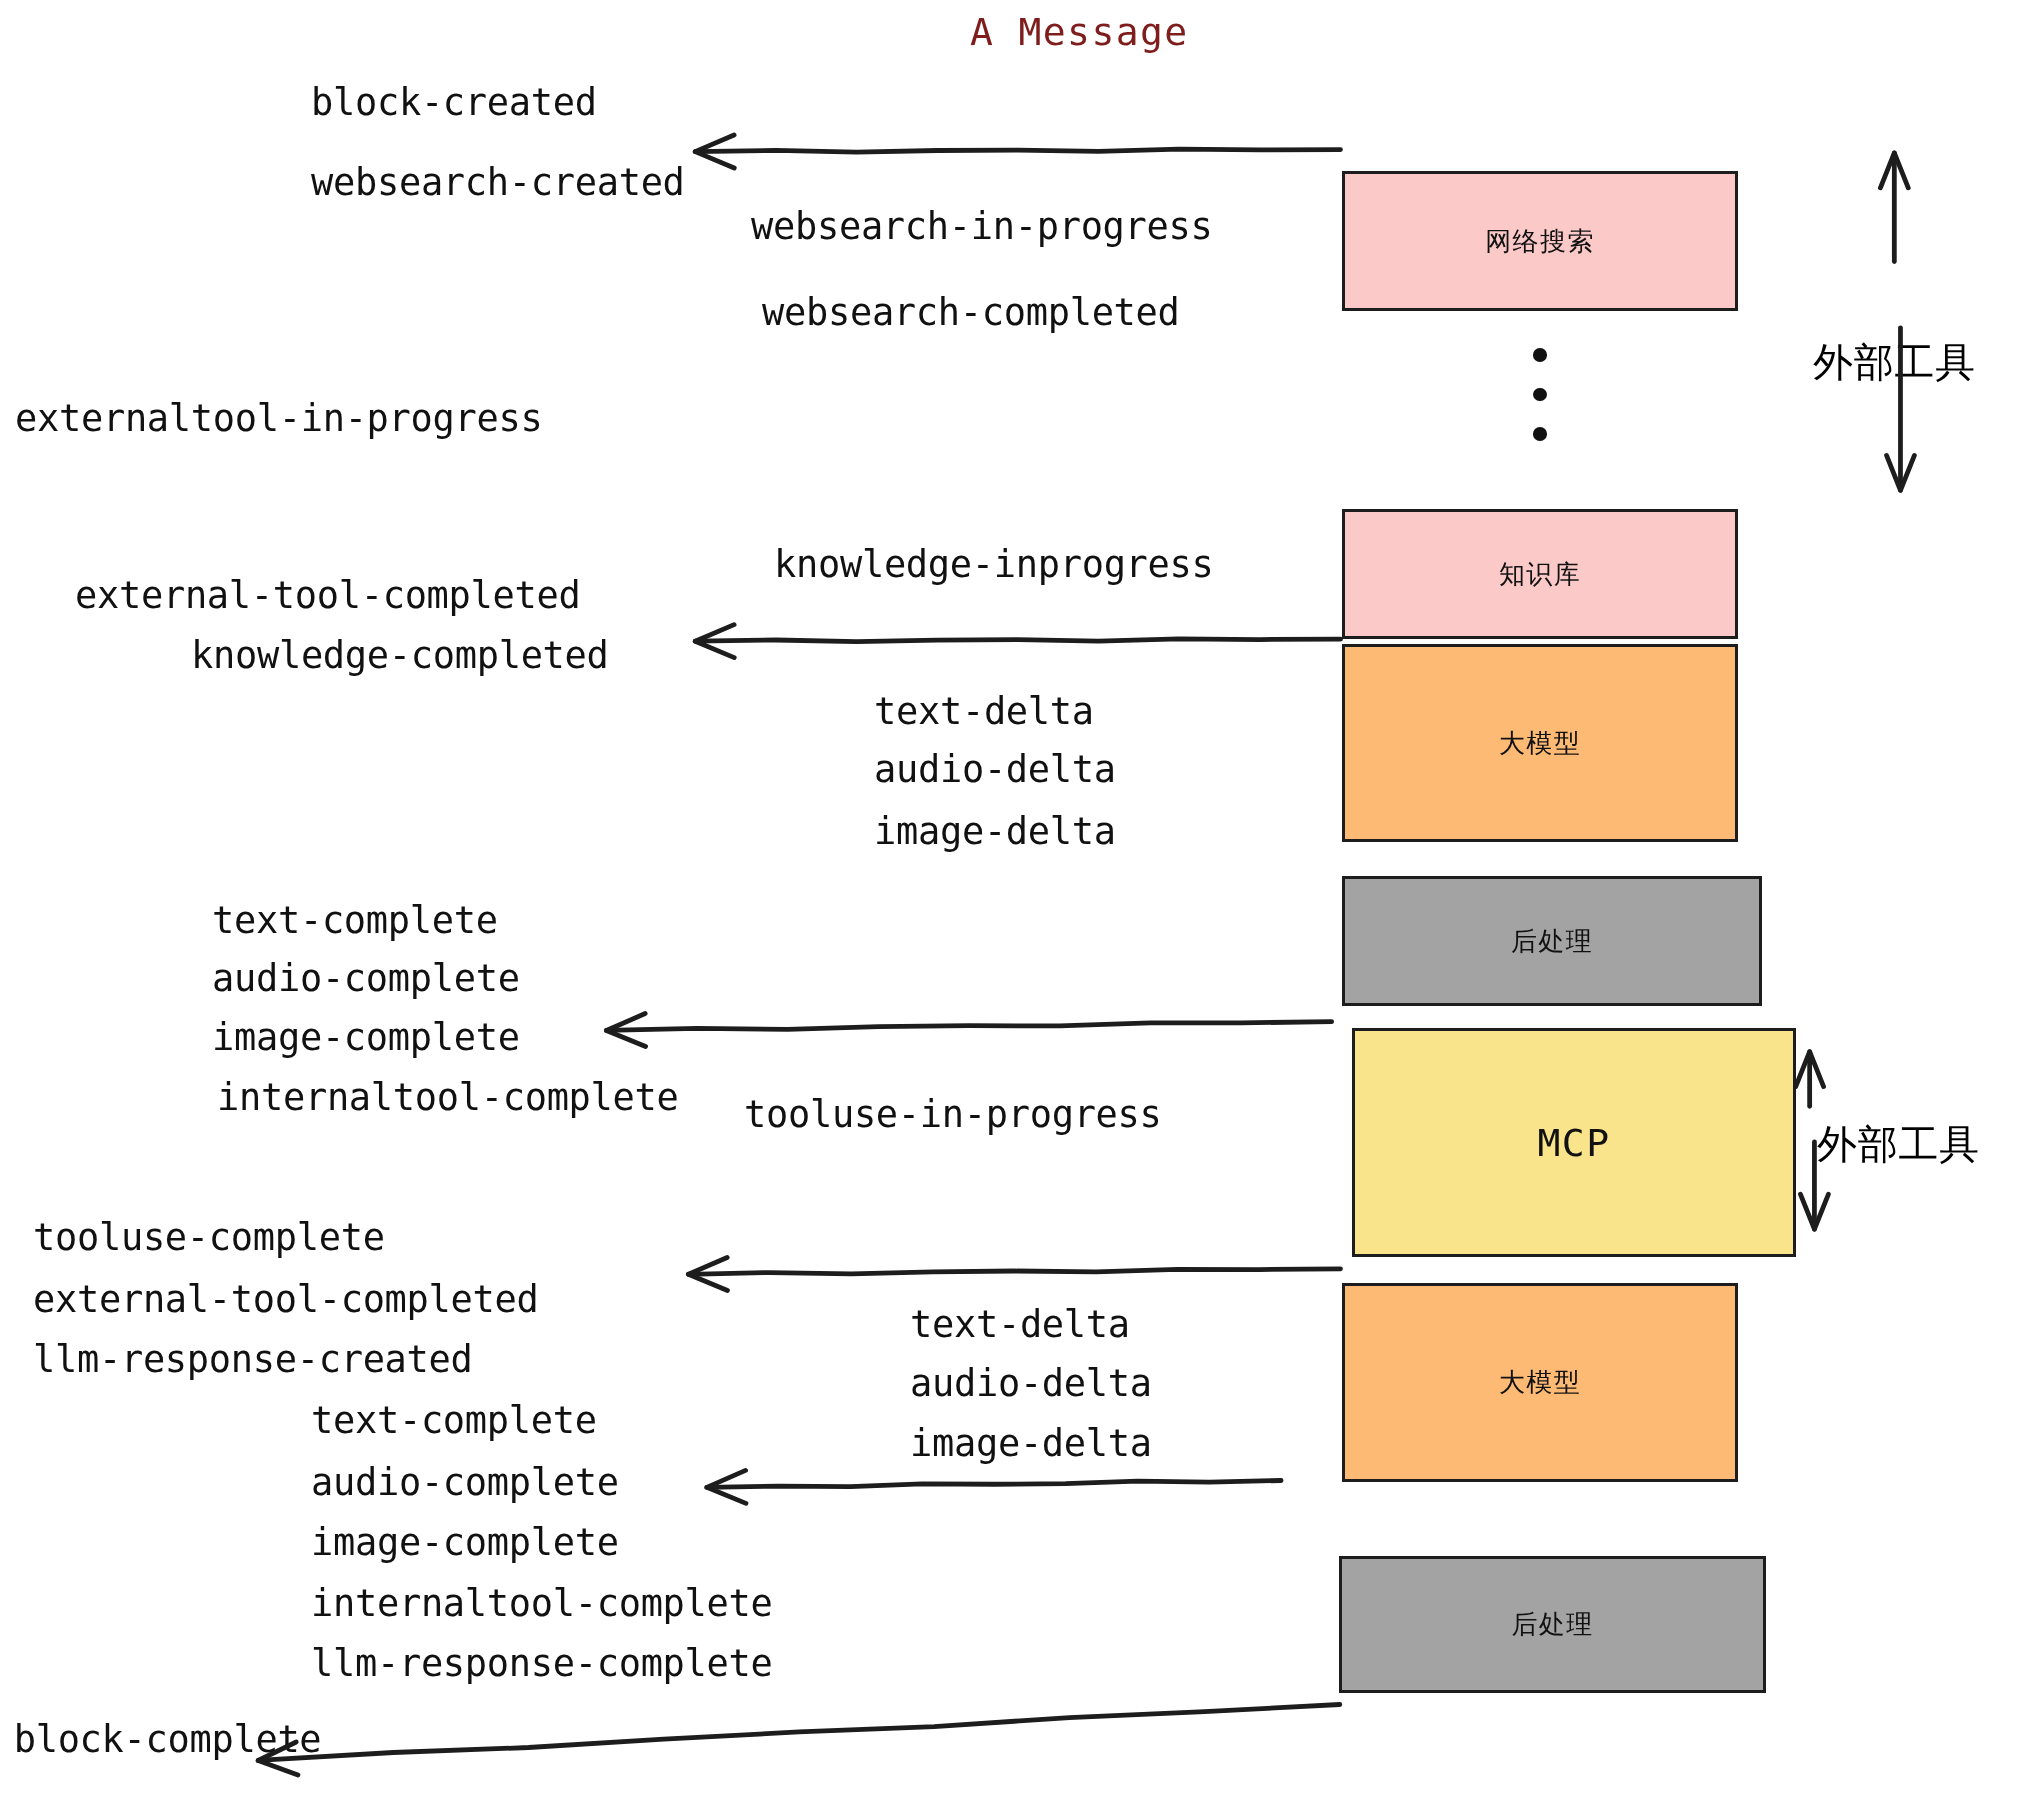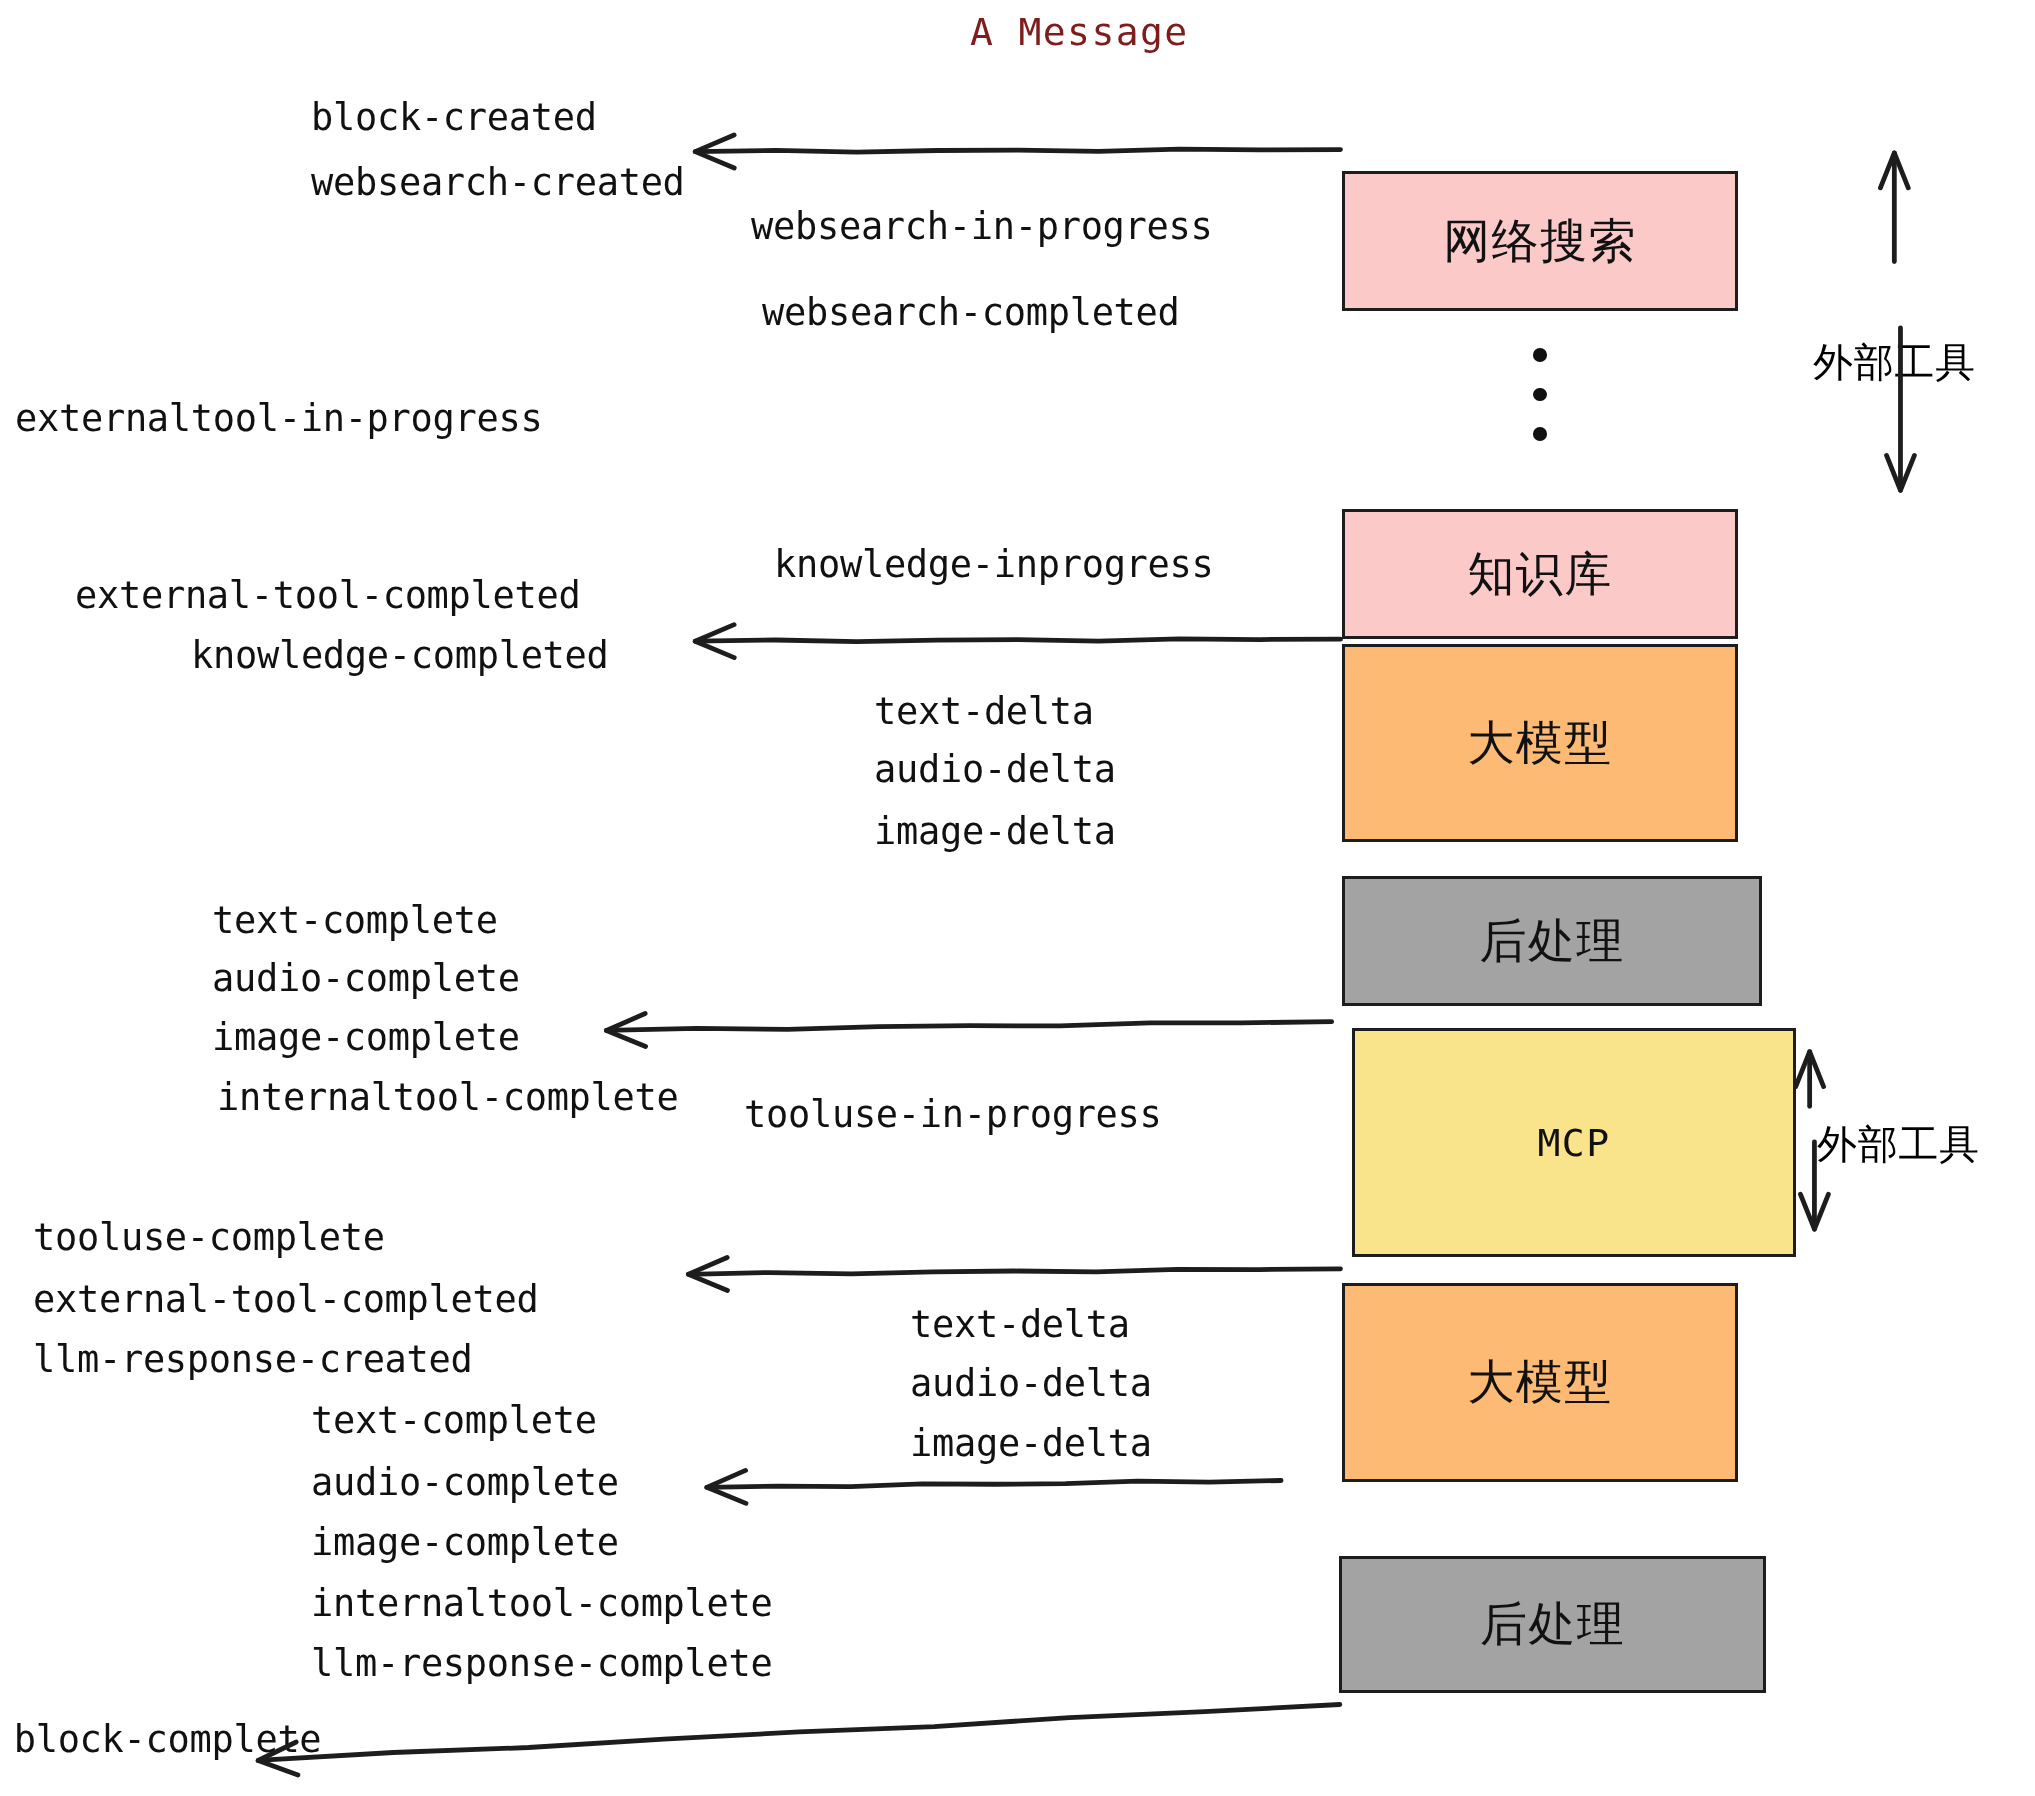--- a/index.html
+++ b/index.html
@@ -31,21 +31,21 @@
     letter-spacing:1.4px;
   }
 
   
   .node{
     position:absolute;
     box-sizing:border-box;
     border:3.4px solid #1d1d1d;
     display:flex;align-items:center;justify-content:center;
     font-family:"DejaVu Sans","Liberation Sans",sans-serif;
-    font-size:47px;
+    font-size:26px;
     color:#111111;
     letter-spacing:1.4px;
   }
   .node.pink  {background:#FCC9C9;}
   .node.green {background:#fdba74;}
   .node.yellow{background:#F9E48B;}
   .node.plain {background:#a3a3a3;}
   .node.mono{font-family:"DejaVu Sans Mono","Liberation Mono",monospace;font-size:38px;}
 
   
@@ -92,21 +92,21 @@
       </div>
       <div class="node green" style="left: 1342px; top: 1283px; width: 396px; height: 199px;">
         <span>大模型</span>
       </div>
       <div class="node plain" style="left: 1339px; top: 1556px; width: 427px; height: 137px;">
         <span>后处理</span>
       </div>
     </div>
 
   <div id="events-layer">
-      <div class="ev" style="left: 311px; top: 99px;">block-created</div>
+      <div class="ev" style="left: 311px; top: 84px;">block-created</div>
       <div class="ev" style="left: 311px; top: 164px;">websearch-created</div>
       <div class="ev" style="left: 751px; top: 208px;">websearch-in-progress</div>
       <div class="ev" style="left: 762px; top: 294px;">websearch-completed</div>
       <div class="ev" style="left: 15px; top: 400px;">externaltool-in-progress</div>
       <div class="ev" style="left: 774px; top: 546px;">knowledge-inprogress</div>
       <div class="ev" style="left: 75px; top: 577px;">external-tool-completed</div>
       <div class="ev" style="left: 191px; top: 637px;">knowledge-completed</div>
       <div class="ev" style="left: 874px; top: 693px;">text-delta</div>
       <div class="ev" style="left: 874px; top: 751px;">audio-delta</div>
       <div class="ev" style="left: 874px; top: 813px;">image-delta</div>

